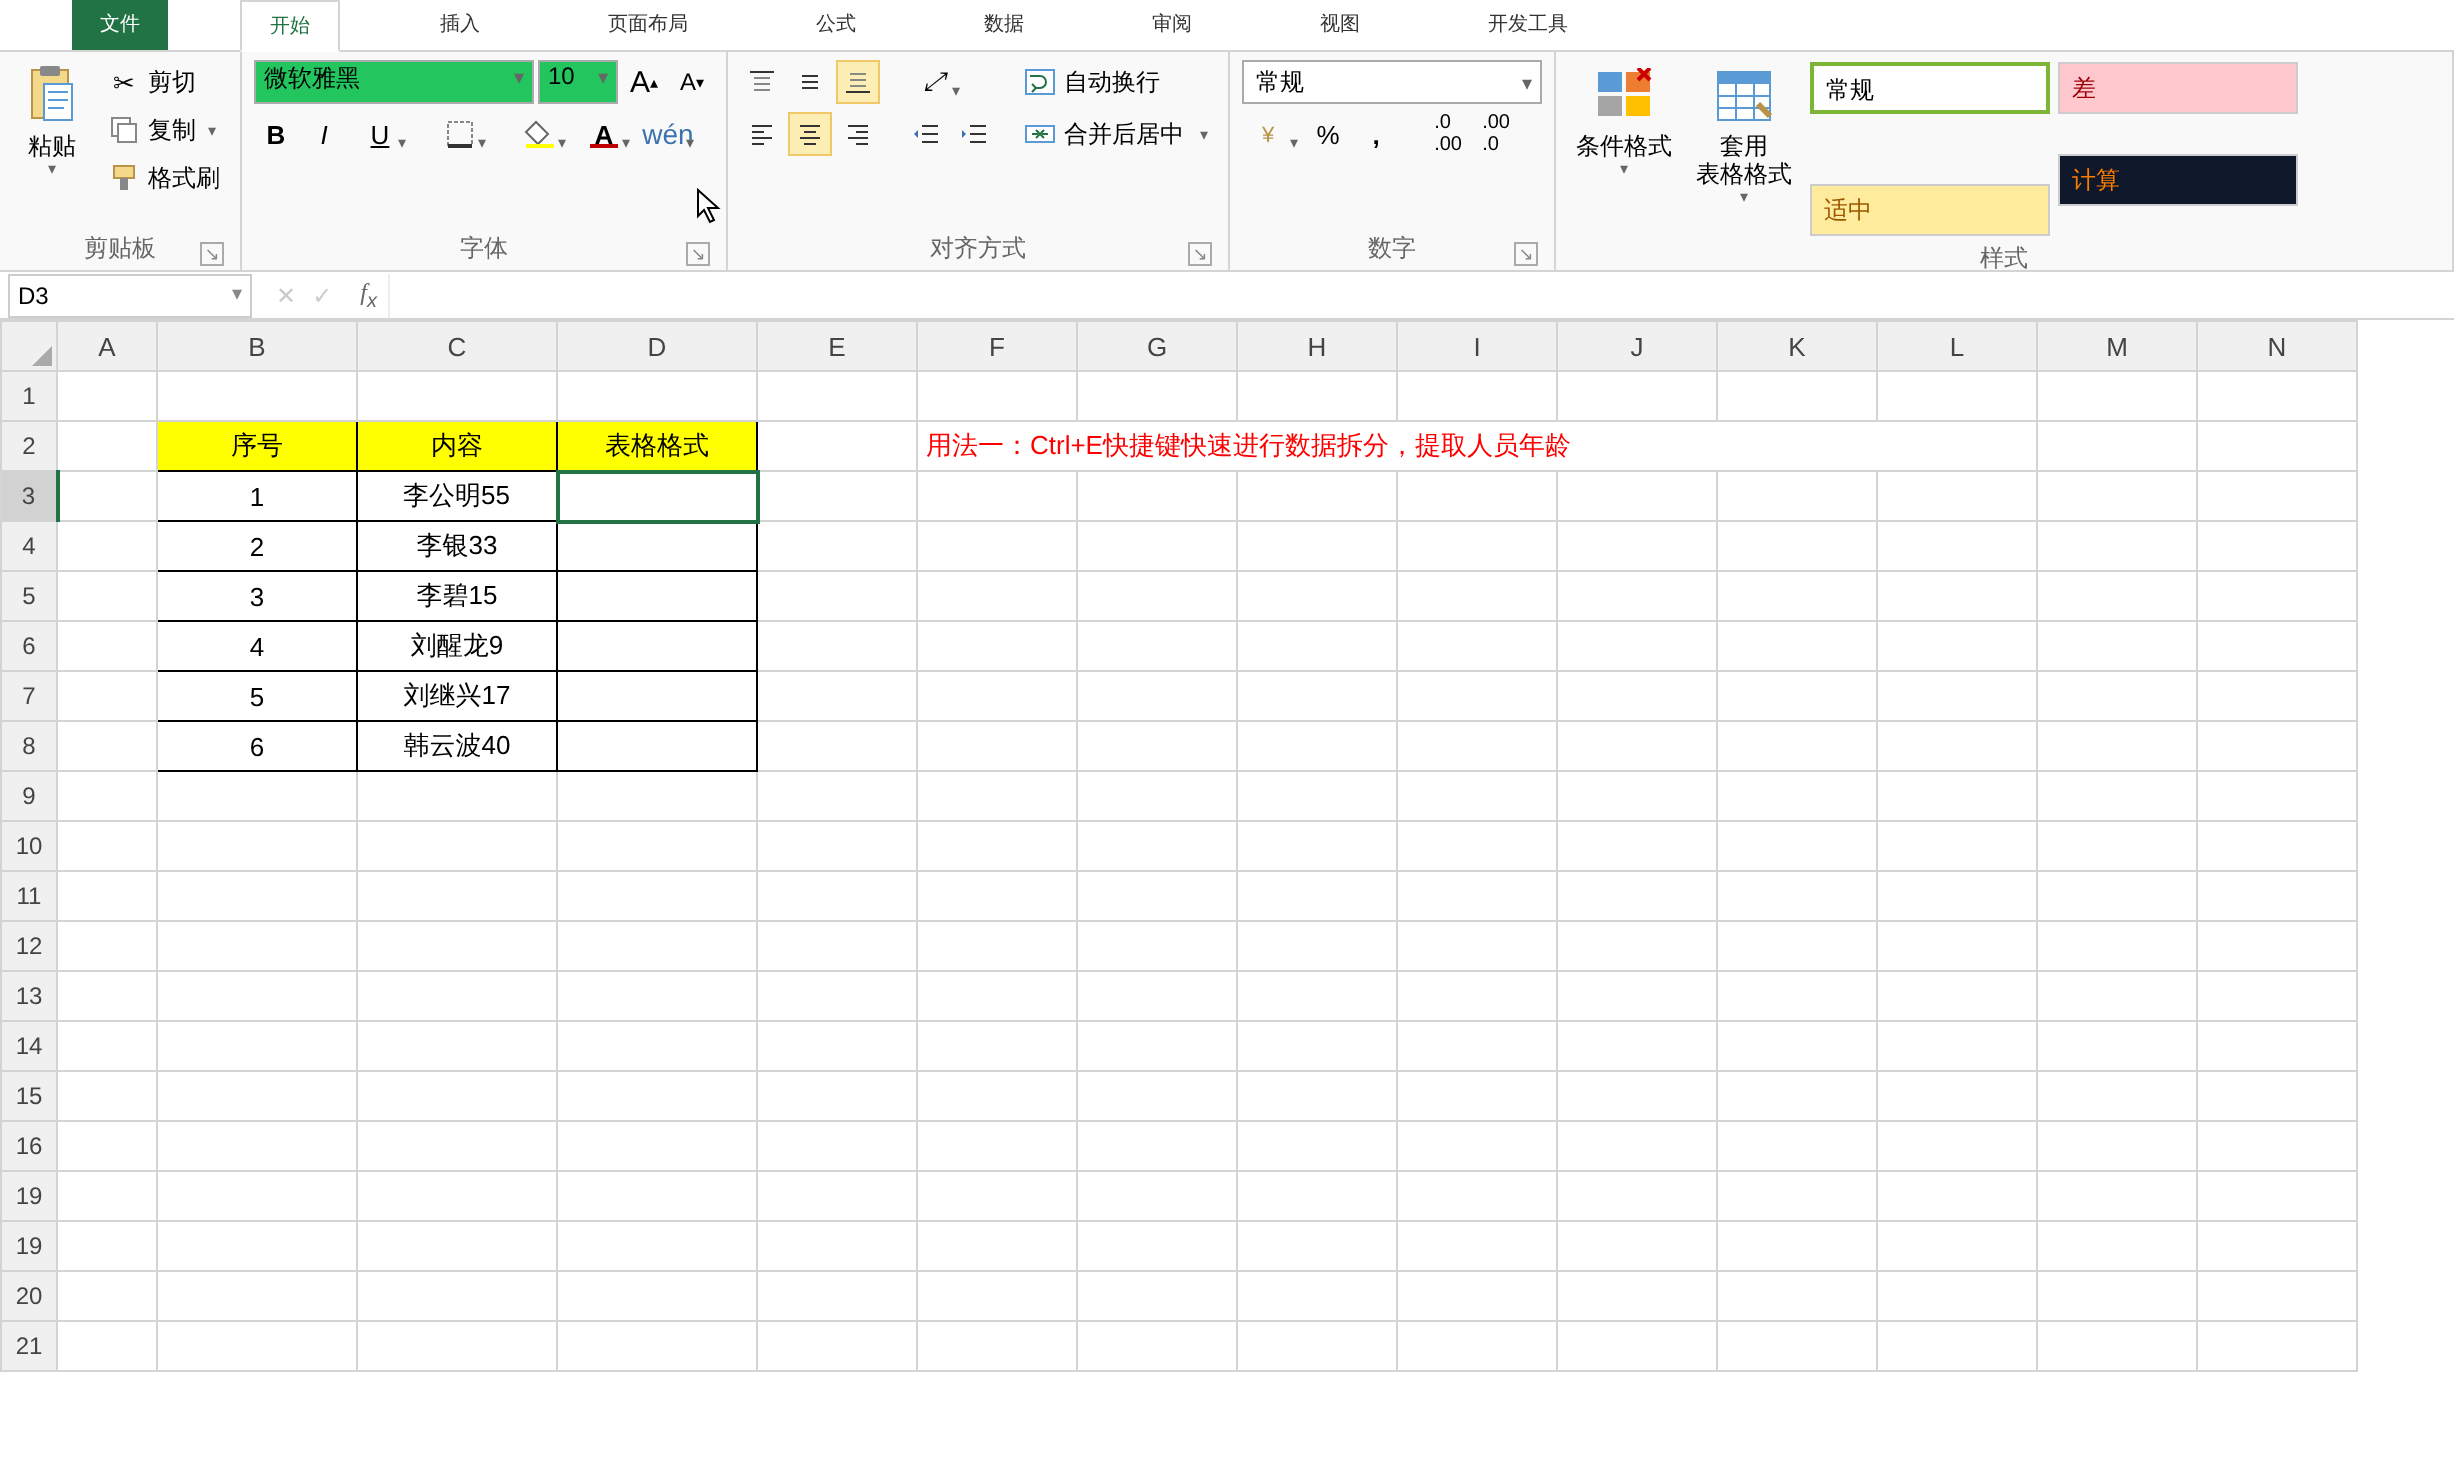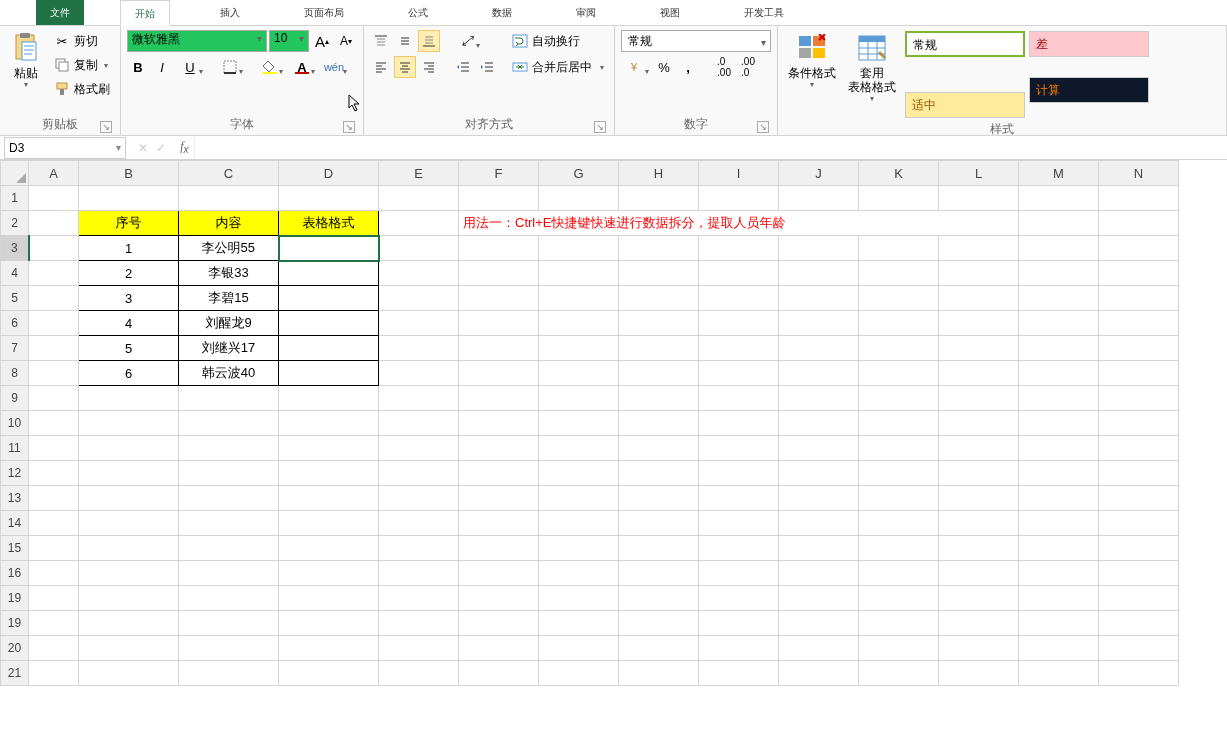--- a/index.html
+++ b/index.html
@@ -168,21 +168,21 @@
         <div class="sq dd">
           <svg width="16" height="14">
               <path d="M6 1 L12 7 L7 12 L1 6 Z" fill="#fff" stroke="#666"></path>
               <rect x="1" y="12" width="14" height="3" fill="#ffff00"></rect>
             </svg>
         </div>
         <div class="sq dd">
             <span class="under-red">A</span>
           </div>
         <div class="sq dd">
-            <span style="font-size:11px;color:#3b73af">wén</span>
+            <span style="font-size:14px;color:#3b73af">wén</span>
           </div>
       </div>
     </div>
     <div class="group-label"><span>字体</span><span class="dlg">↘</span></div>
   </div>
 
   <div class="group">
     <div class="group-body">
       <div class="col" style="gap:4px">
         <div class="row">

